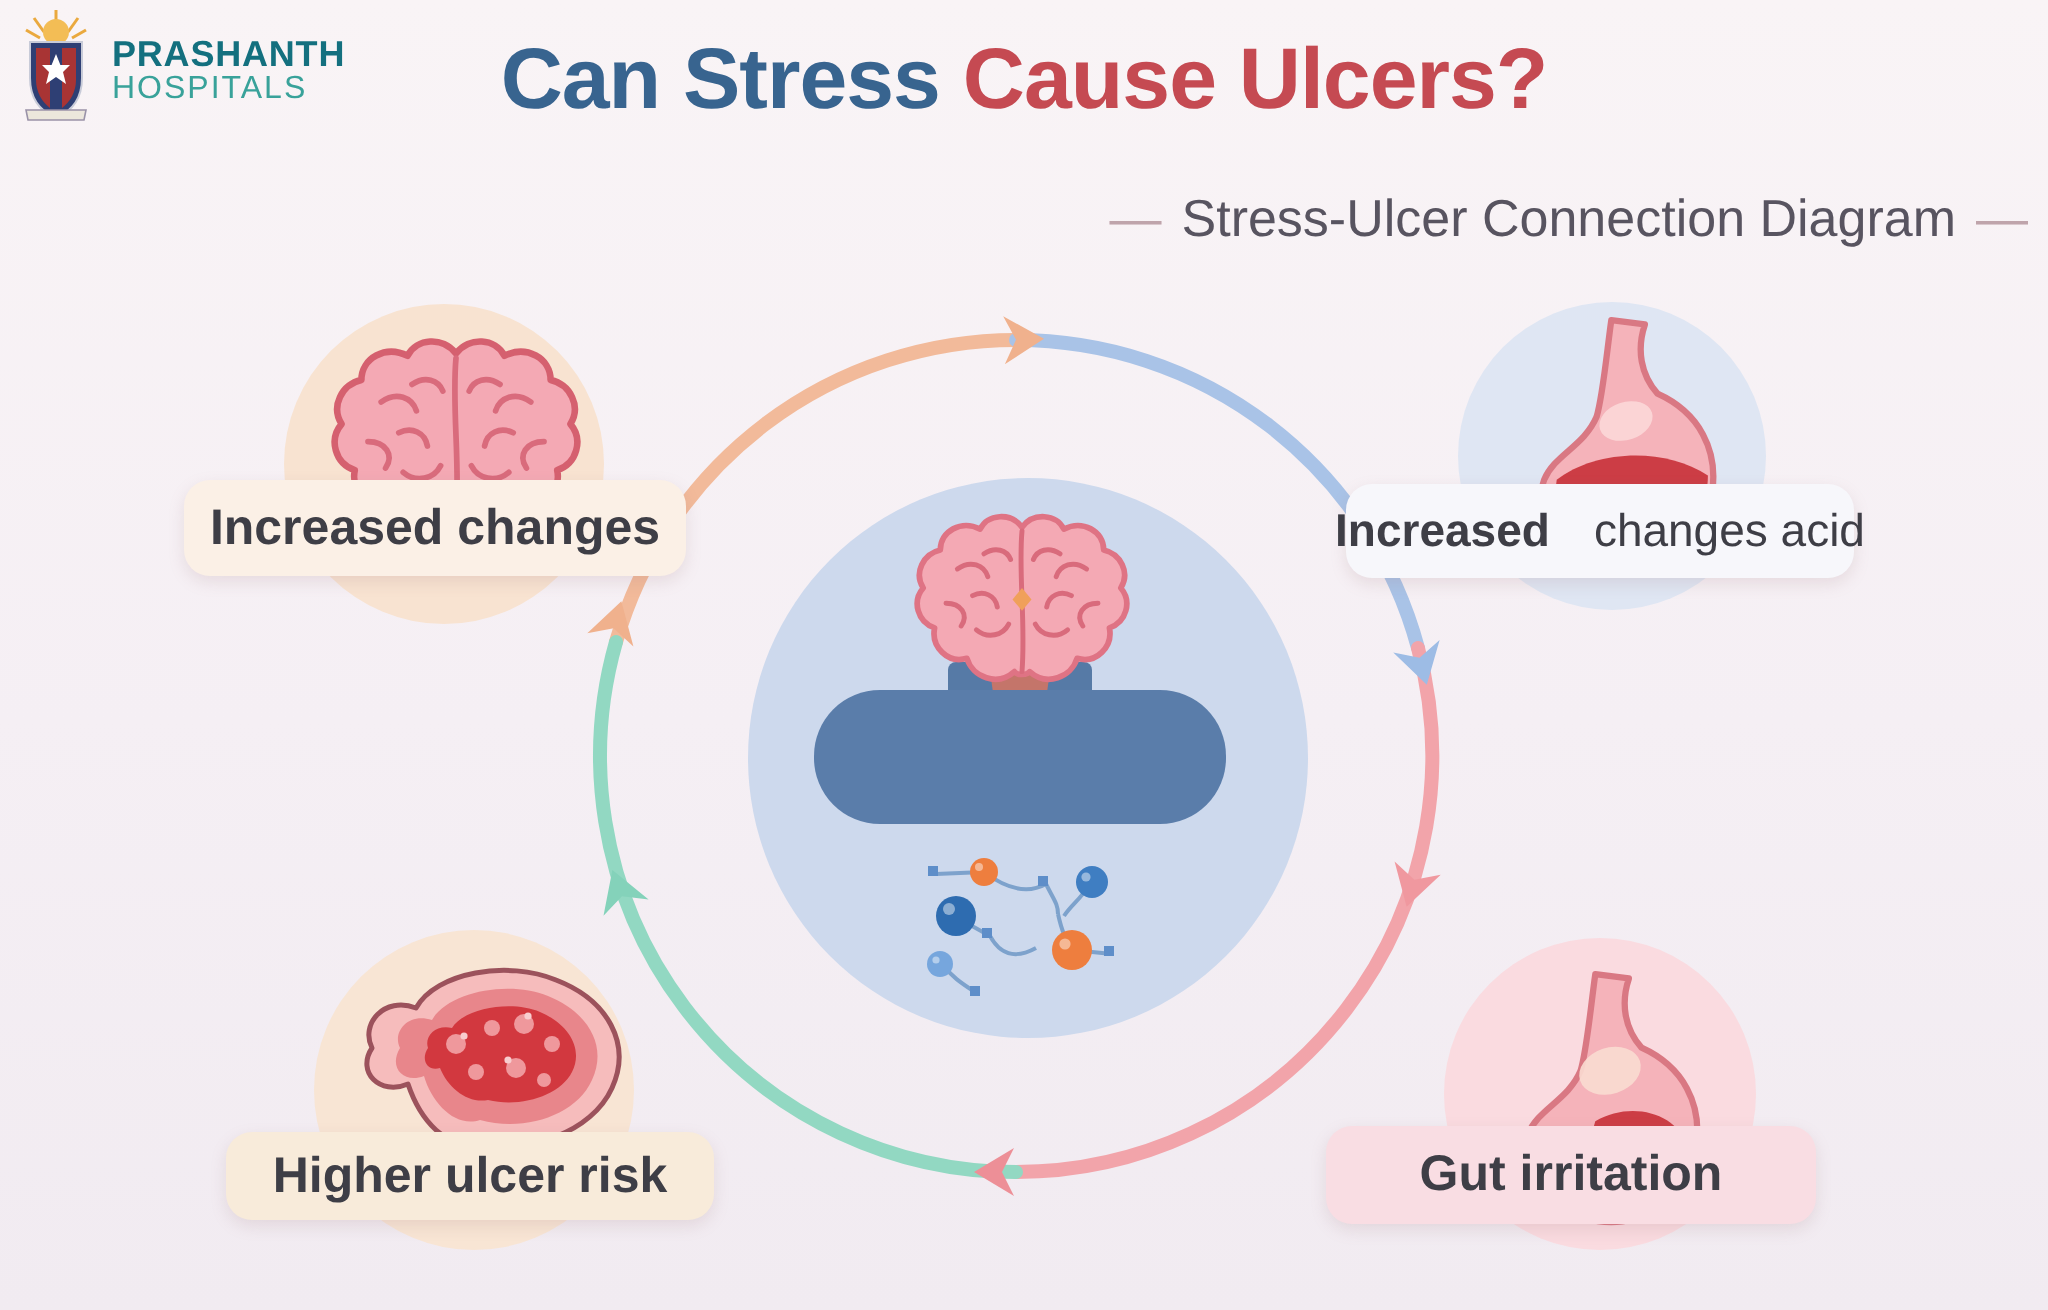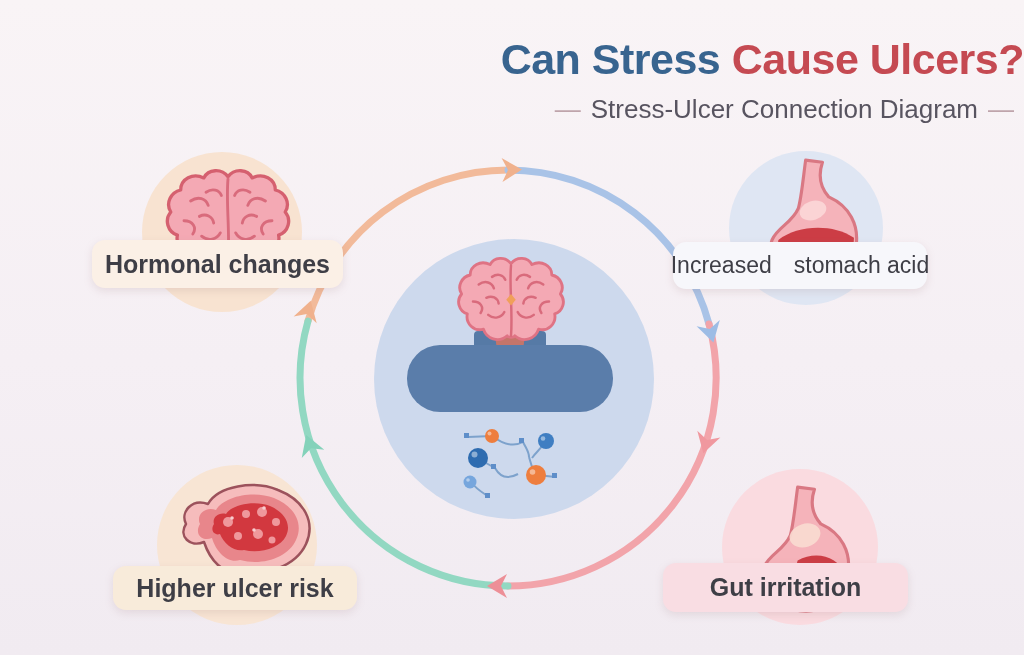--- a/index.html
+++ b/index.html
@@ -7,42 +7,42 @@
   .canvas{
     position:relative;width:1024px;height:655px;overflow:hidden;
     background:linear-gradient(180deg,#f9f4f6 0%,#f5eff4 55%,#f1ebf1 100%);
   }
   
   .logo{position:absolute;left:8px;top:5px;display:flex;align-items:center;gap:8px;}
   .logo-text{display:flex;flex-direction:column;line-height:1.05;padding-top:6px;}
   .logo-name{font-size:18px;font-weight:bold;color:#14707f;letter-spacing:.4px;}
   .logo-subname{font-size:16px;font-weight:400;color:#39a29a;letter-spacing:1px;}
   
-  .title{position:absolute;left:0;top:35px;width:100%;text-align:right;
+  .title{position:absolute;left:0;top:16px;width:100%;text-align:center;
          font-size:43px;font-weight:bold;letter-spacing:-.5px;}
   .title .t-blue{color:#38648f;}
   .title .t-red{color:#c54a52;}
   .subtitle{position:absolute;left:0;top:94px;width:100%;text-align:right;
             font-size:26px;color:#585460;}
   .subtitle .dash{color:#bfa4ab;font-weight:400;padding:0 10px;}
   
   .diagram-svg{position:absolute;left:0;top:0;width:1024px;height:655px;}
   .stress-pill-text{
     position:absolute;left:407px;top:345px;width:206px;height:67px;
     display:flex;align-items:center;justify-content:center;
     color:#ffffff;font-size:43px;font-weight:bold;letter-spacing:.5px;
   }
   .node-label{
     position:absolute;display:flex;align-items:center;justify-content:center;
     border-radius:13px;color:#3e3e46;font-weight:bold;white-space:nowrap;
     box-shadow:0 3px 8px rgba(160,120,130,.18);
   }
   .label-hormonal{left:92px;top:240px;width:251px;height:48px;background:#fbf0e6;font-size:25px;}
   .label-acid{left:673px;top:242px;width:254px;height:47px;background:#f7f7fb;font-size:23px;font-weight:400;}
-  .label-acid .b{font-weight:normal;margin-right:22px;}
+  .label-acid .b{font-weight:bold;margin-right:22px;}
   .label-ulcer{left:113px;top:566px;width:244px;height:44px;background:#f8ebda;font-size:25px;}
   .label-gut{left:663px;top:563px;width:245px;height:49px;background:#f9dde3;font-size:25px;}
 </style>
 </head>
 <body>
 
 <div class="canvas">
 
   <svg class="diagram-svg" viewBox="0 0 1024 655">
     <defs>
@@ -169,30 +169,51 @@
 
     <g transform="translate(742,485) scale(1.05)">
       <use href="#stomachBody"></use>
       <path d="M53,72 C70,62 92,68 97,84 C98,102 85,114 67,114 C52,113 45,98 49,86 Z" fill="#cc3d45"></path>
       <circle cx="64" cy="86" r="6.5" fill="#d94f55" stroke="#f0a0a6" stroke-width="2"></circle>
       <circle cx="82" cy="86" r="6.5" fill="#d94f55" stroke="#f0a0a6" stroke-width="2"></circle>
       <ellipse cx="60" cy="48" rx="15" ry="11" fill="#f9dcd2" opacity="0.9" transform="rotate(-18 60 48)"></ellipse>
     </g>
   </svg>
 
+  <div class="logo">
+    <svg width="40" height="56" viewBox="0 0 40 56">
+      <g stroke="#eaa93e" stroke-width="1.5">
+        <line x1="20" y1="10" x2="20" y2="0"></line>
+        <line x1="14" y1="11" x2="9" y2="4"></line>
+        <line x1="26" y1="11" x2="31" y2="4"></line>
+        <line x1="12" y1="14" x2="5" y2="10"></line>
+        <line x1="28" y1="14" x2="35" y2="10"></line>
+      </g>
+      <circle cx="20" cy="11" r="6.5" fill="#f3bd55"></circle>
+      <path d="M7,16 L33,16 L33,34 C33,45 27,51 20,54 C13,51 7,45 7,34 Z" fill="#2e3f74" stroke="#c8cbd8" stroke-width="1"></path>
+      <path d="M10,19 L17,19 L17,49 C13,46 10,41 10,35 Z" fill="#a83434"></path>
+      <path d="M23,19 L30,19 L30,35 C30,41 27,46 23,49 Z" fill="#a83434"></path>
+      <path d="M20,22 L22.2,27.5 L27,27.5 L23.5,31 L25,37 L20,33.5 L15,37 L16.5,31 L13,27.5 L17.8,27.5 Z" fill="#ffffff"></path>
+      <path d="M5,50 L35,50 L34,55 L6,55 Z" fill="#ece7dc" stroke="#9a93a8" stroke-width="0.8"></path>
+    </svg>
+    <div class="logo-text">
+      <span class="logo-name">PRASHANTH</span>
+      <span class="logo-subname">HOSPITALS</span>
+    </div>
+  </div>
 
   <div class="title"><span class="t-blue">Can Stress </span><span class="t-red">Cause Ulcers?</span></div>
 
   <div class="subtitle"><span class="dash">—</span><span>Stress-Ulcer Connection Diagram</span><span class="dash">—</span></div>
 
 
-  <div class="node-label label-hormonal">Hormonal changes</div>
+  <div class="node-label label-hormonal">Increased changes</div>
 
   <div class="node-label label-acid">
       <span class="b">Increased</span>
-      <span>stomach acid</span>
+      <span>changes acid</span>
     </div>
 
   <div class="node-label label-gut">Gut irritation</div>
 
   <div class="node-label label-ulcer">Higher ulcer risk</div>
 
 </div>
 
 </body></html>

